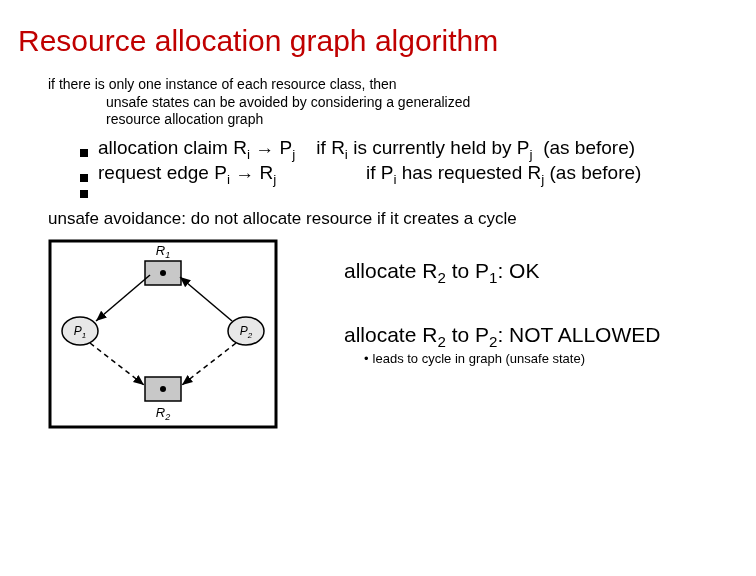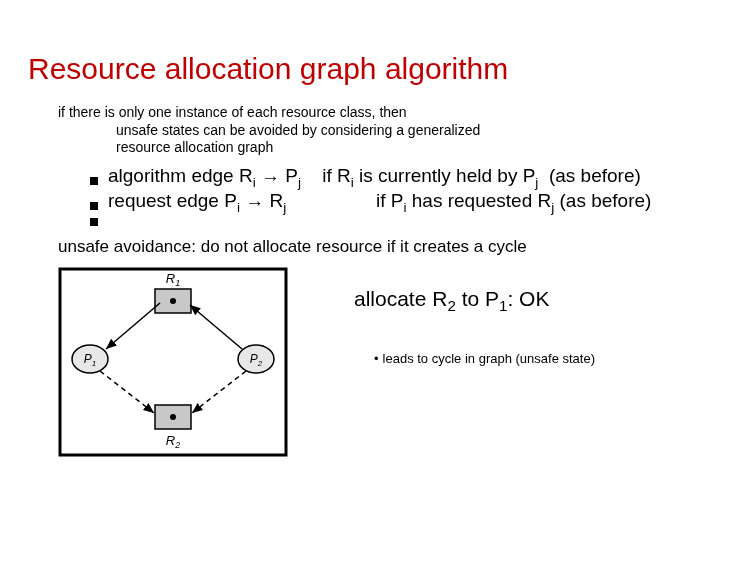--- a/index.html
+++ b/index.html
@@ -5,22 +5,21 @@
   body {
     margin: 0;
     padding: 0;
     width: 756px;
     height: 576px;
     font-family: Arial, Helvetica, sans-serif;
     background: #fff;
     color: #000;
   }
   .slide {
-    padding: 24px 28px;
-    margin-top: 28px;
+    padding: 24px 18px;
   }
   .title {
     font-size: 30px;
     color: #c00000;
     margin: 0 0 18px 0;
     font-weight: normal;
   }
   .intro {
     font-size: 14px;
     margin: 0 0 8px 30px;
@@ -97,21 +96,21 @@
 
   <div class="intro">
     <div>if there is only one instance of each resource class, then</div>
     <div class="intro-indent">unsafe states can be avoided by considering a generalized</div>
     <div class="intro-indent">resource allocation graph</div>
   </div>
 
   <div class="bullets">
     <div class="bullet-row">
       <span class="bullet-sq"></span>
-      <span class="bullet-text"><span>algorithm edge R</span><span class="sub">i</span><span> → P</span><span class="sub">j</span><span>    </span><span>if R</span><span class="sub">i</span><span> is currently held by P</span><span class="sub">j</span><span>  (as before)</span></span>
+      <span class="bullet-text"><span>allocation claim R</span><span class="sub">i</span><span> → P</span><span class="sub">j</span><span>    </span><span>if R</span><span class="sub">i</span><span> is currently held by P</span><span class="sub">j</span><span>  (as before)</span></span>
     </div>
     <div class="bullet-row">
       <span class="bullet-sq"></span>
       <span class="bullet-text"><span>request edge P</span><span class="sub">i</span><span> → R</span><span class="sub">j</span><span>                 </span><span>if P</span><span class="sub">i</span><span> has requested R</span><span class="sub">j</span><span> (as before)</span></span>
     </div>
     <div class="bullet-row">
       <span class="bullet-sq"></span>
     </div>
   </div>
 
@@ -150,19 +149,22 @@
         <line x1="42" y1="104" x2="96" y2="146" stroke="#000" stroke-width="1.5" stroke-dasharray="5,4" marker-end="url(#ah)"></line>
 
         <line x1="188" y1="104" x2="134" y2="146" stroke="#000" stroke-width="1.5" stroke-dasharray="5,4" marker-end="url(#ah)"></line>
       </svg>
     </div>
 
     <div class="right-col">
       <div class="alloc1">
         <span>allocate R</span><span class="sub">2</span><span> to P</span><span class="sub">1</span><span>:  OK</span>
       </div>
+      <div class="alloc2">
+        <span>allocate R</span><span class="sub">2</span><span> to P</span><span class="sub">2</span><span>:  NOT ALLOWED</span>
+      </div>
       <div class="note">
         <span class="note-bullet">•</span><span>leads to cycle in graph (unsafe state)</span>
       </div>
     </div>
   </div>
 
 </div>
 
 </body></html>

